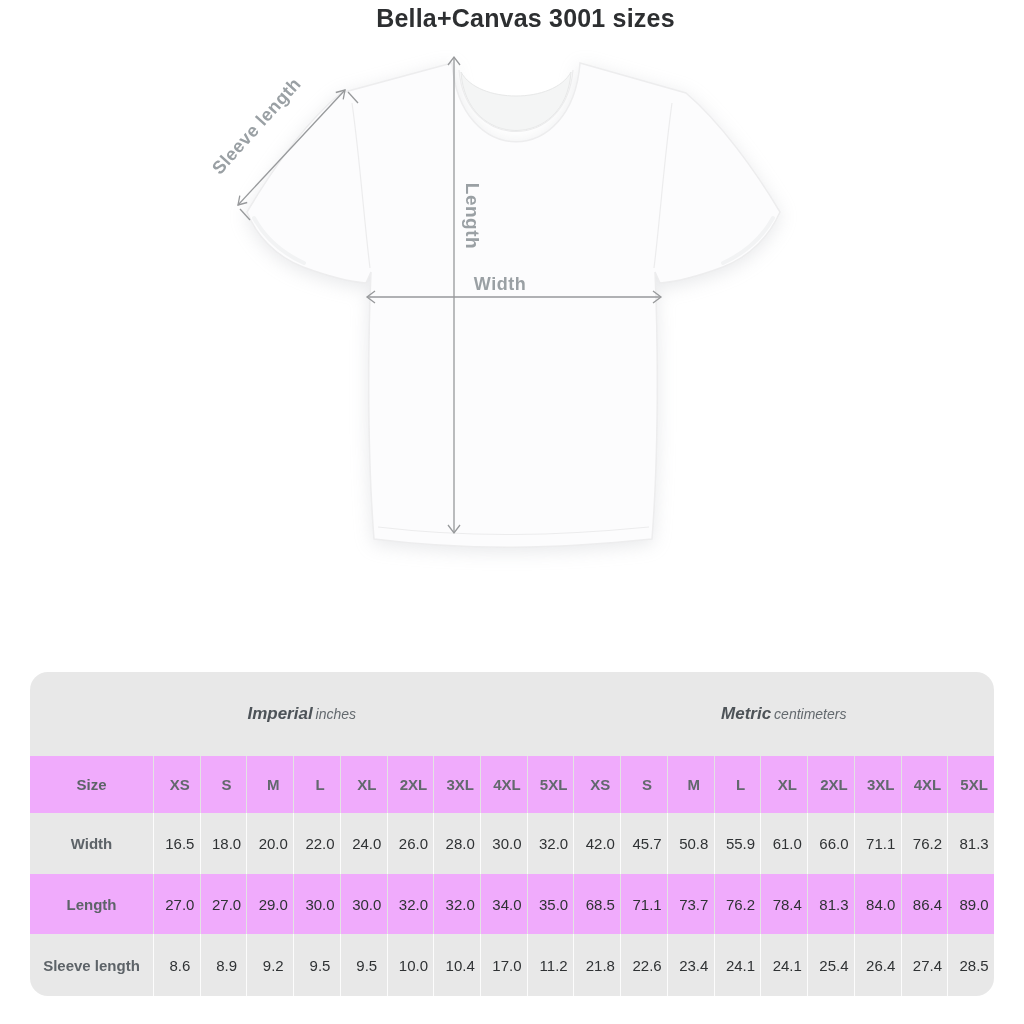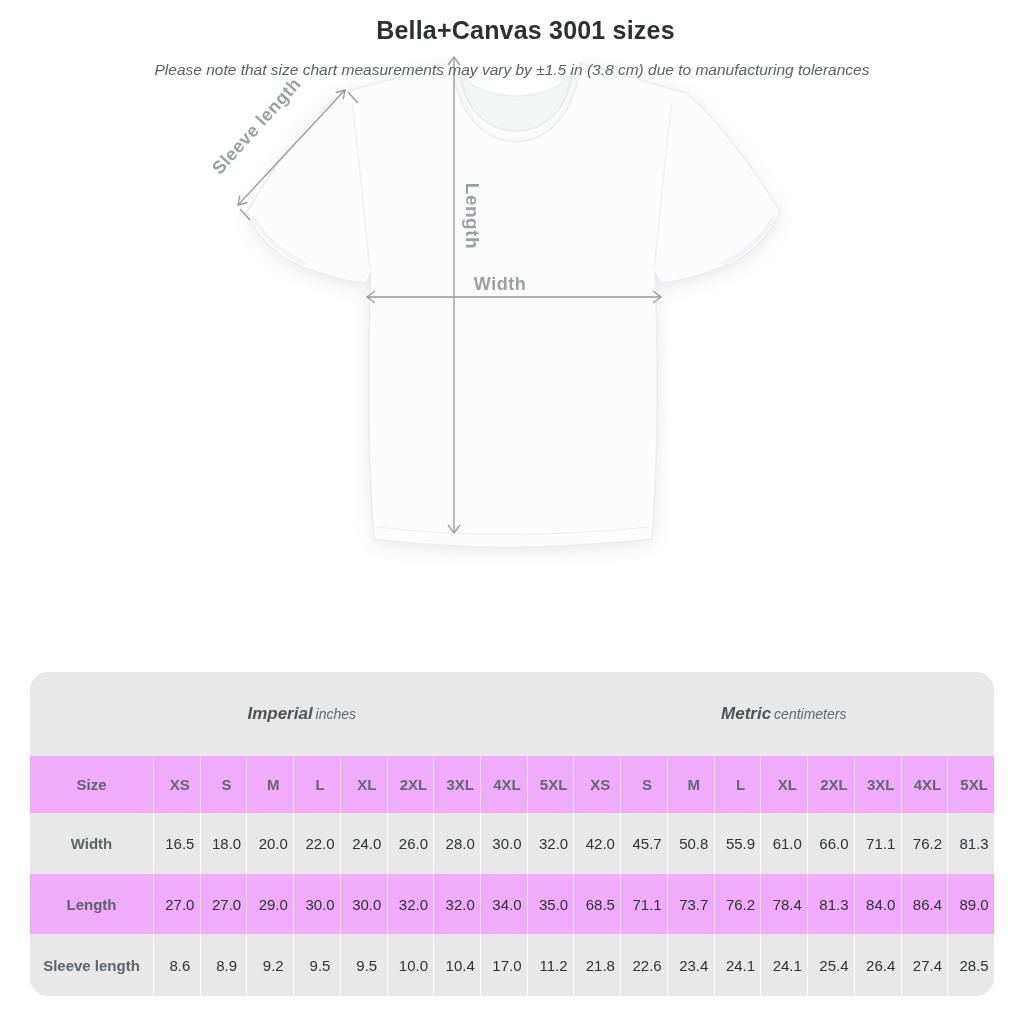--- a/index.html
+++ b/index.html
@@ -10,21 +10,21 @@
   
   .shirt-svg{position:absolute;left:0;top:0;}
   .body-path{fill:#fcfcfd;stroke:#ededee;stroke-width:1.5;filter:drop-shadow(0 4px 9px rgba(150,156,162,.22));}
   .hole-path{fill:#f4f5f5;stroke:#e7e8e8;stroke-width:1;}
   .rim-path,.seam{fill:none;stroke:#ececed;stroke-width:1.2;}
   .soft{fill:none;stroke:#f2f3f4;stroke-width:4;stroke-linecap:round;}
   .dim{stroke:#97999b;stroke-width:1.3;fill:none;}
   .dim-label{font-family:"Liberation Sans","DejaVu Sans",sans-serif;font-weight:bold;fill:#9aa0a4;letter-spacing:.5px;}
   
   .heading{position:absolute;left:0;right:0;top:592;text-align:center;}
-  .page-title{margin:16px;font-size:25px;font-weight:bold;color:#2d2f31;letter-spacing:.2px;padding-left:27px;}
+  .page-title{margin:4px;font-size:25px;font-weight:bold;color:#2d2f31;letter-spacing:.2px;padding-left:27px;}
   .page-subtitle{margin:7px 0 0 0;font-size:15.5px;font-style:italic;color:#5b5f62;}
   
   .size-table{
     position:absolute;left:30px;top:672px;width:964px;height:324px;
     display:grid;grid-template-columns:123px repeat(18,1fr);
     grid-template-rows:84px 57px 61px 60px 62px;
     border-radius:18px;overflow:hidden;background:#fff;
   }
   .band-cell{background:#e8e8e8;display:flex;flex-direction:row;align-items:center;justify-content:center;gap:3px;grid-row:1;}
   .band-imperial{grid-column:1 / span 10;}
@@ -94,21 +94,20 @@
       <polyline class="dim" points="343.2,99.3 345,90 335.8,92.5"></polyline>
       <polyline class="dim" points="247.2,202.5 238,205 239.8,195.7"></polyline>
       <line class="dim" x1="348" y1="92" x2="358" y2="103"></line>
       <line class="dim" x1="240" y1="209" x2="250" y2="220"></line>
       <text class="dim-label" transform="translate(261 130) rotate(-48)" text-anchor="middle" font-size="18">Sleeve length</text>
     </g>
   </svg>
 
   <div class="heading">
     <h1 class="page-title">Bella+Canvas 3001 sizes</h1>
-    <p class="page-subtitle">Please note that size chart measurements may vary by ±1.5 in (3.8 cm) due to manufacturing tolerances</p>
   </div>
 
   <div class="size-table" id="grid">
     <div class="band-cell band-imperial">
       <div class="band-name">Imperial</div>
       <div class="band-unit">inches</div>
     </div>
     <div class="band-cell band-metric">
       <div class="band-name">Metric</div>
       <div class="band-unit">centimeters</div>

